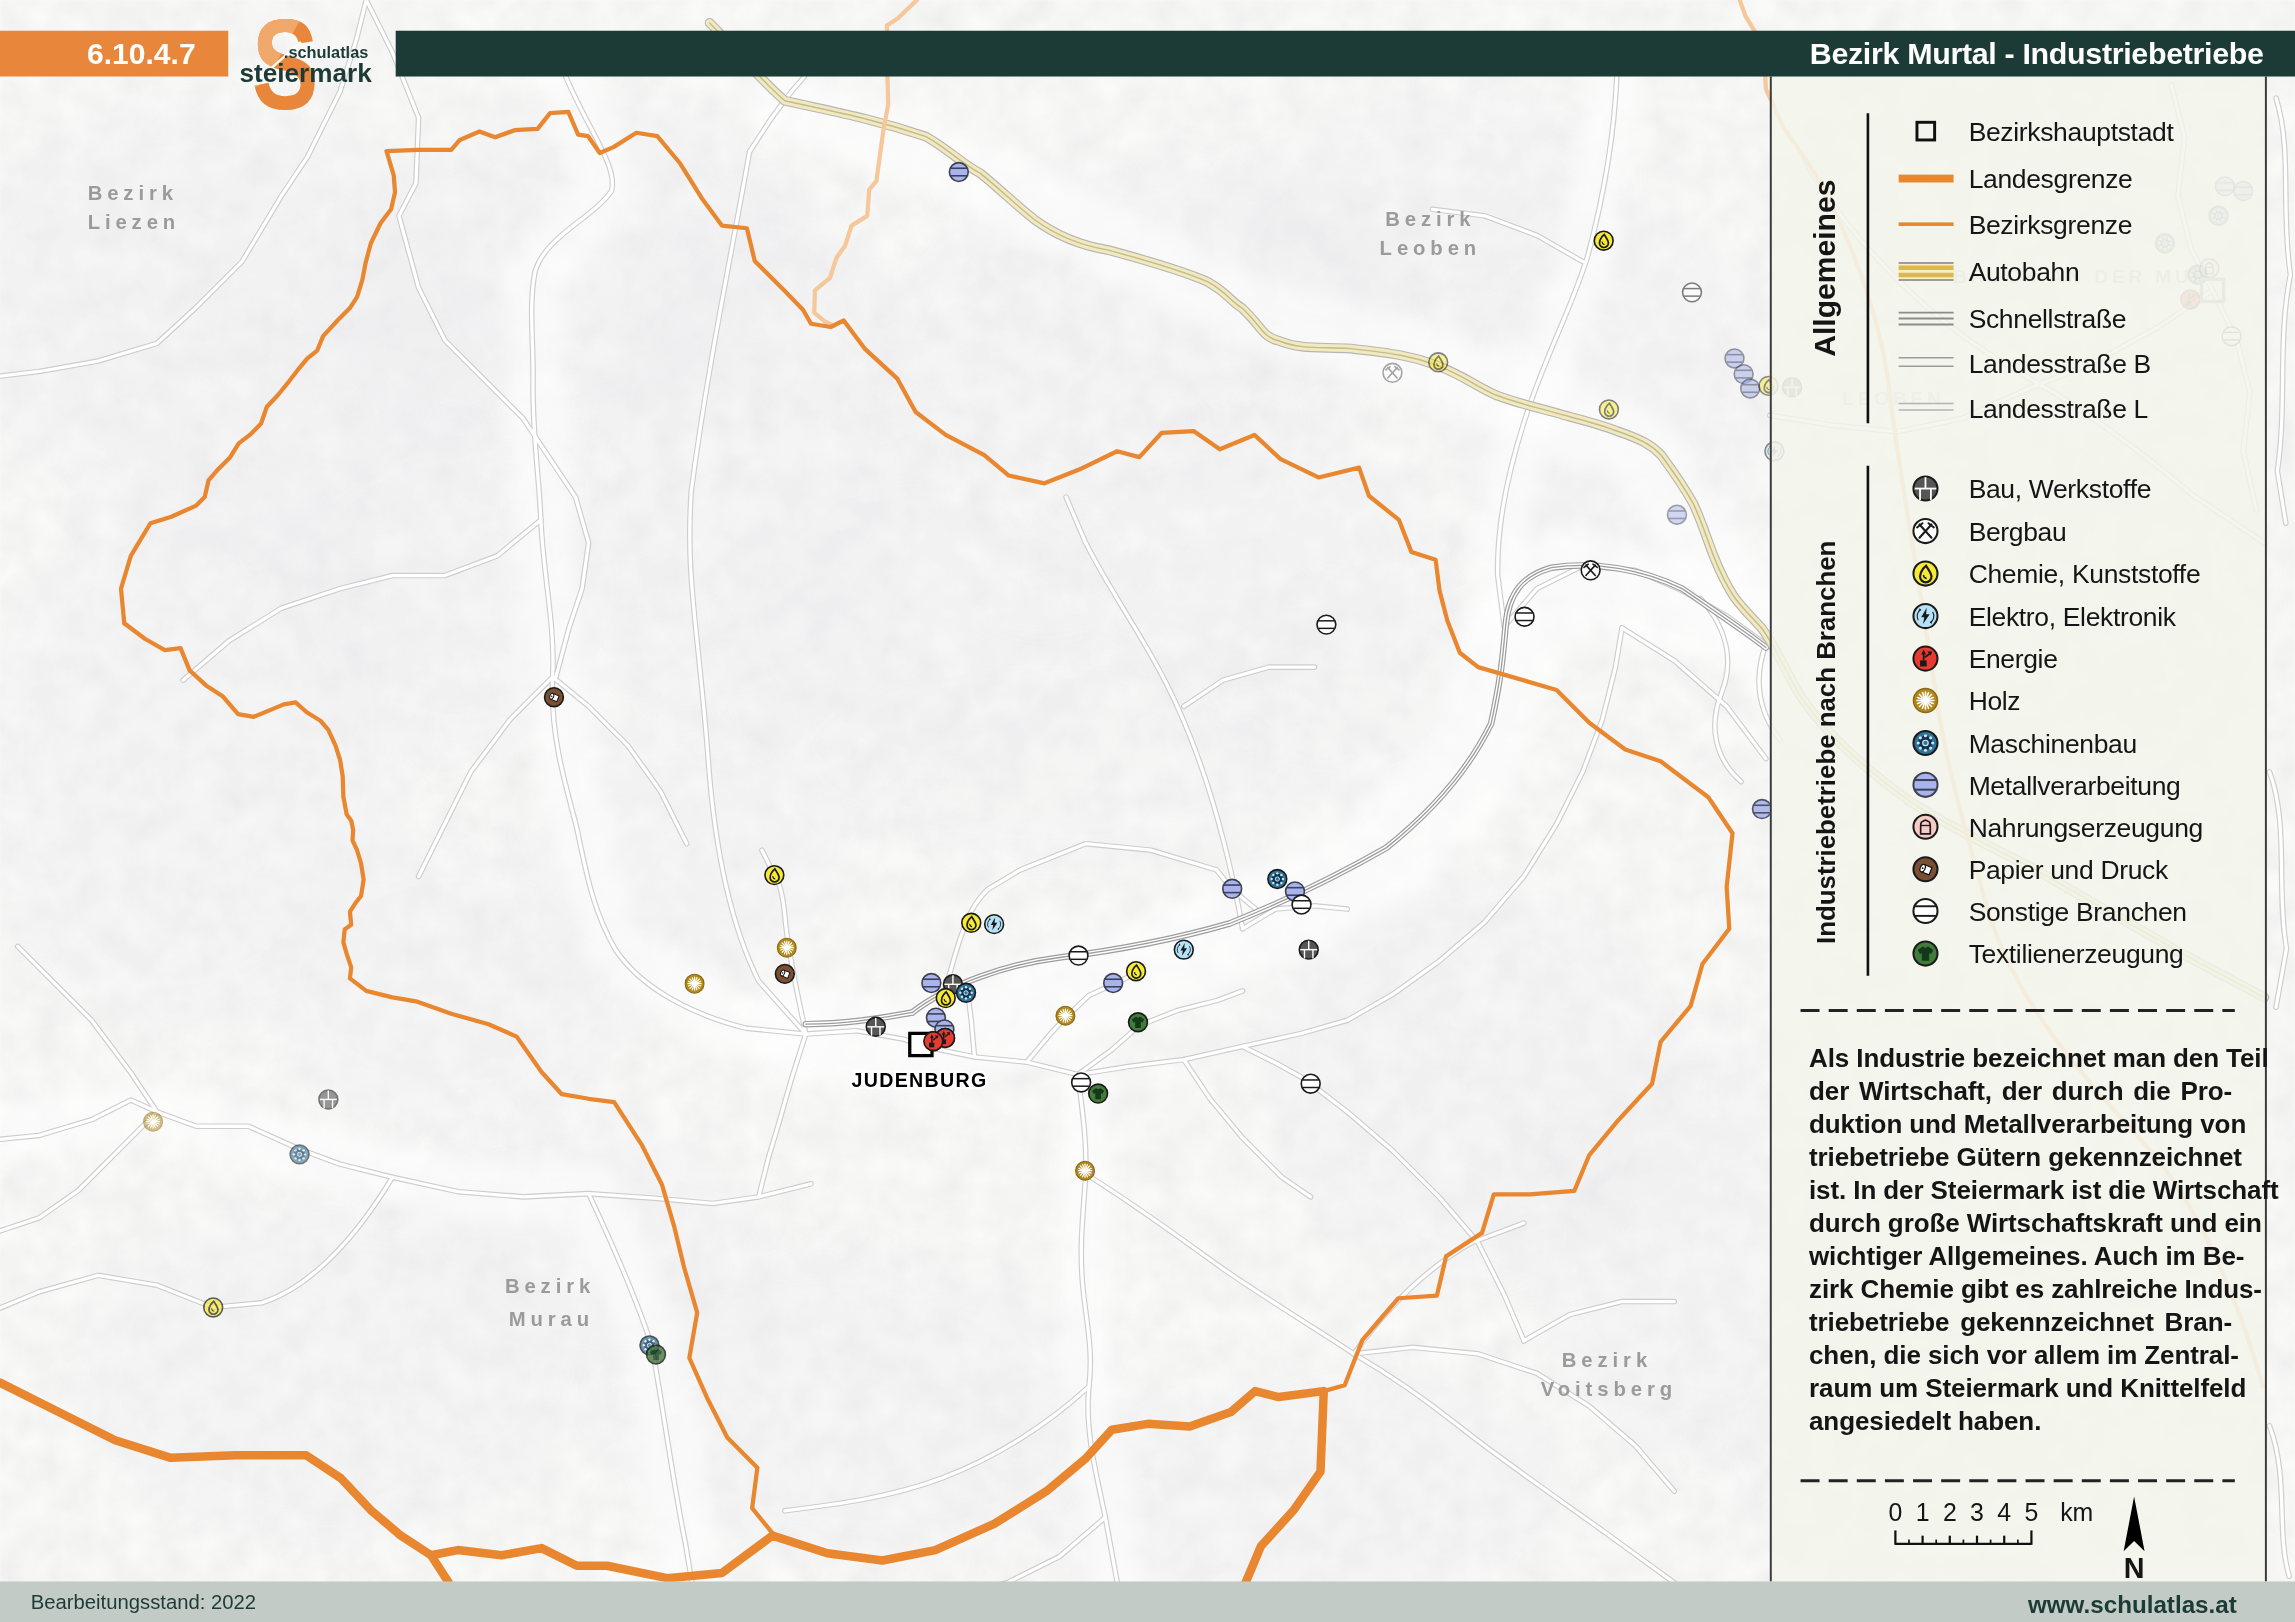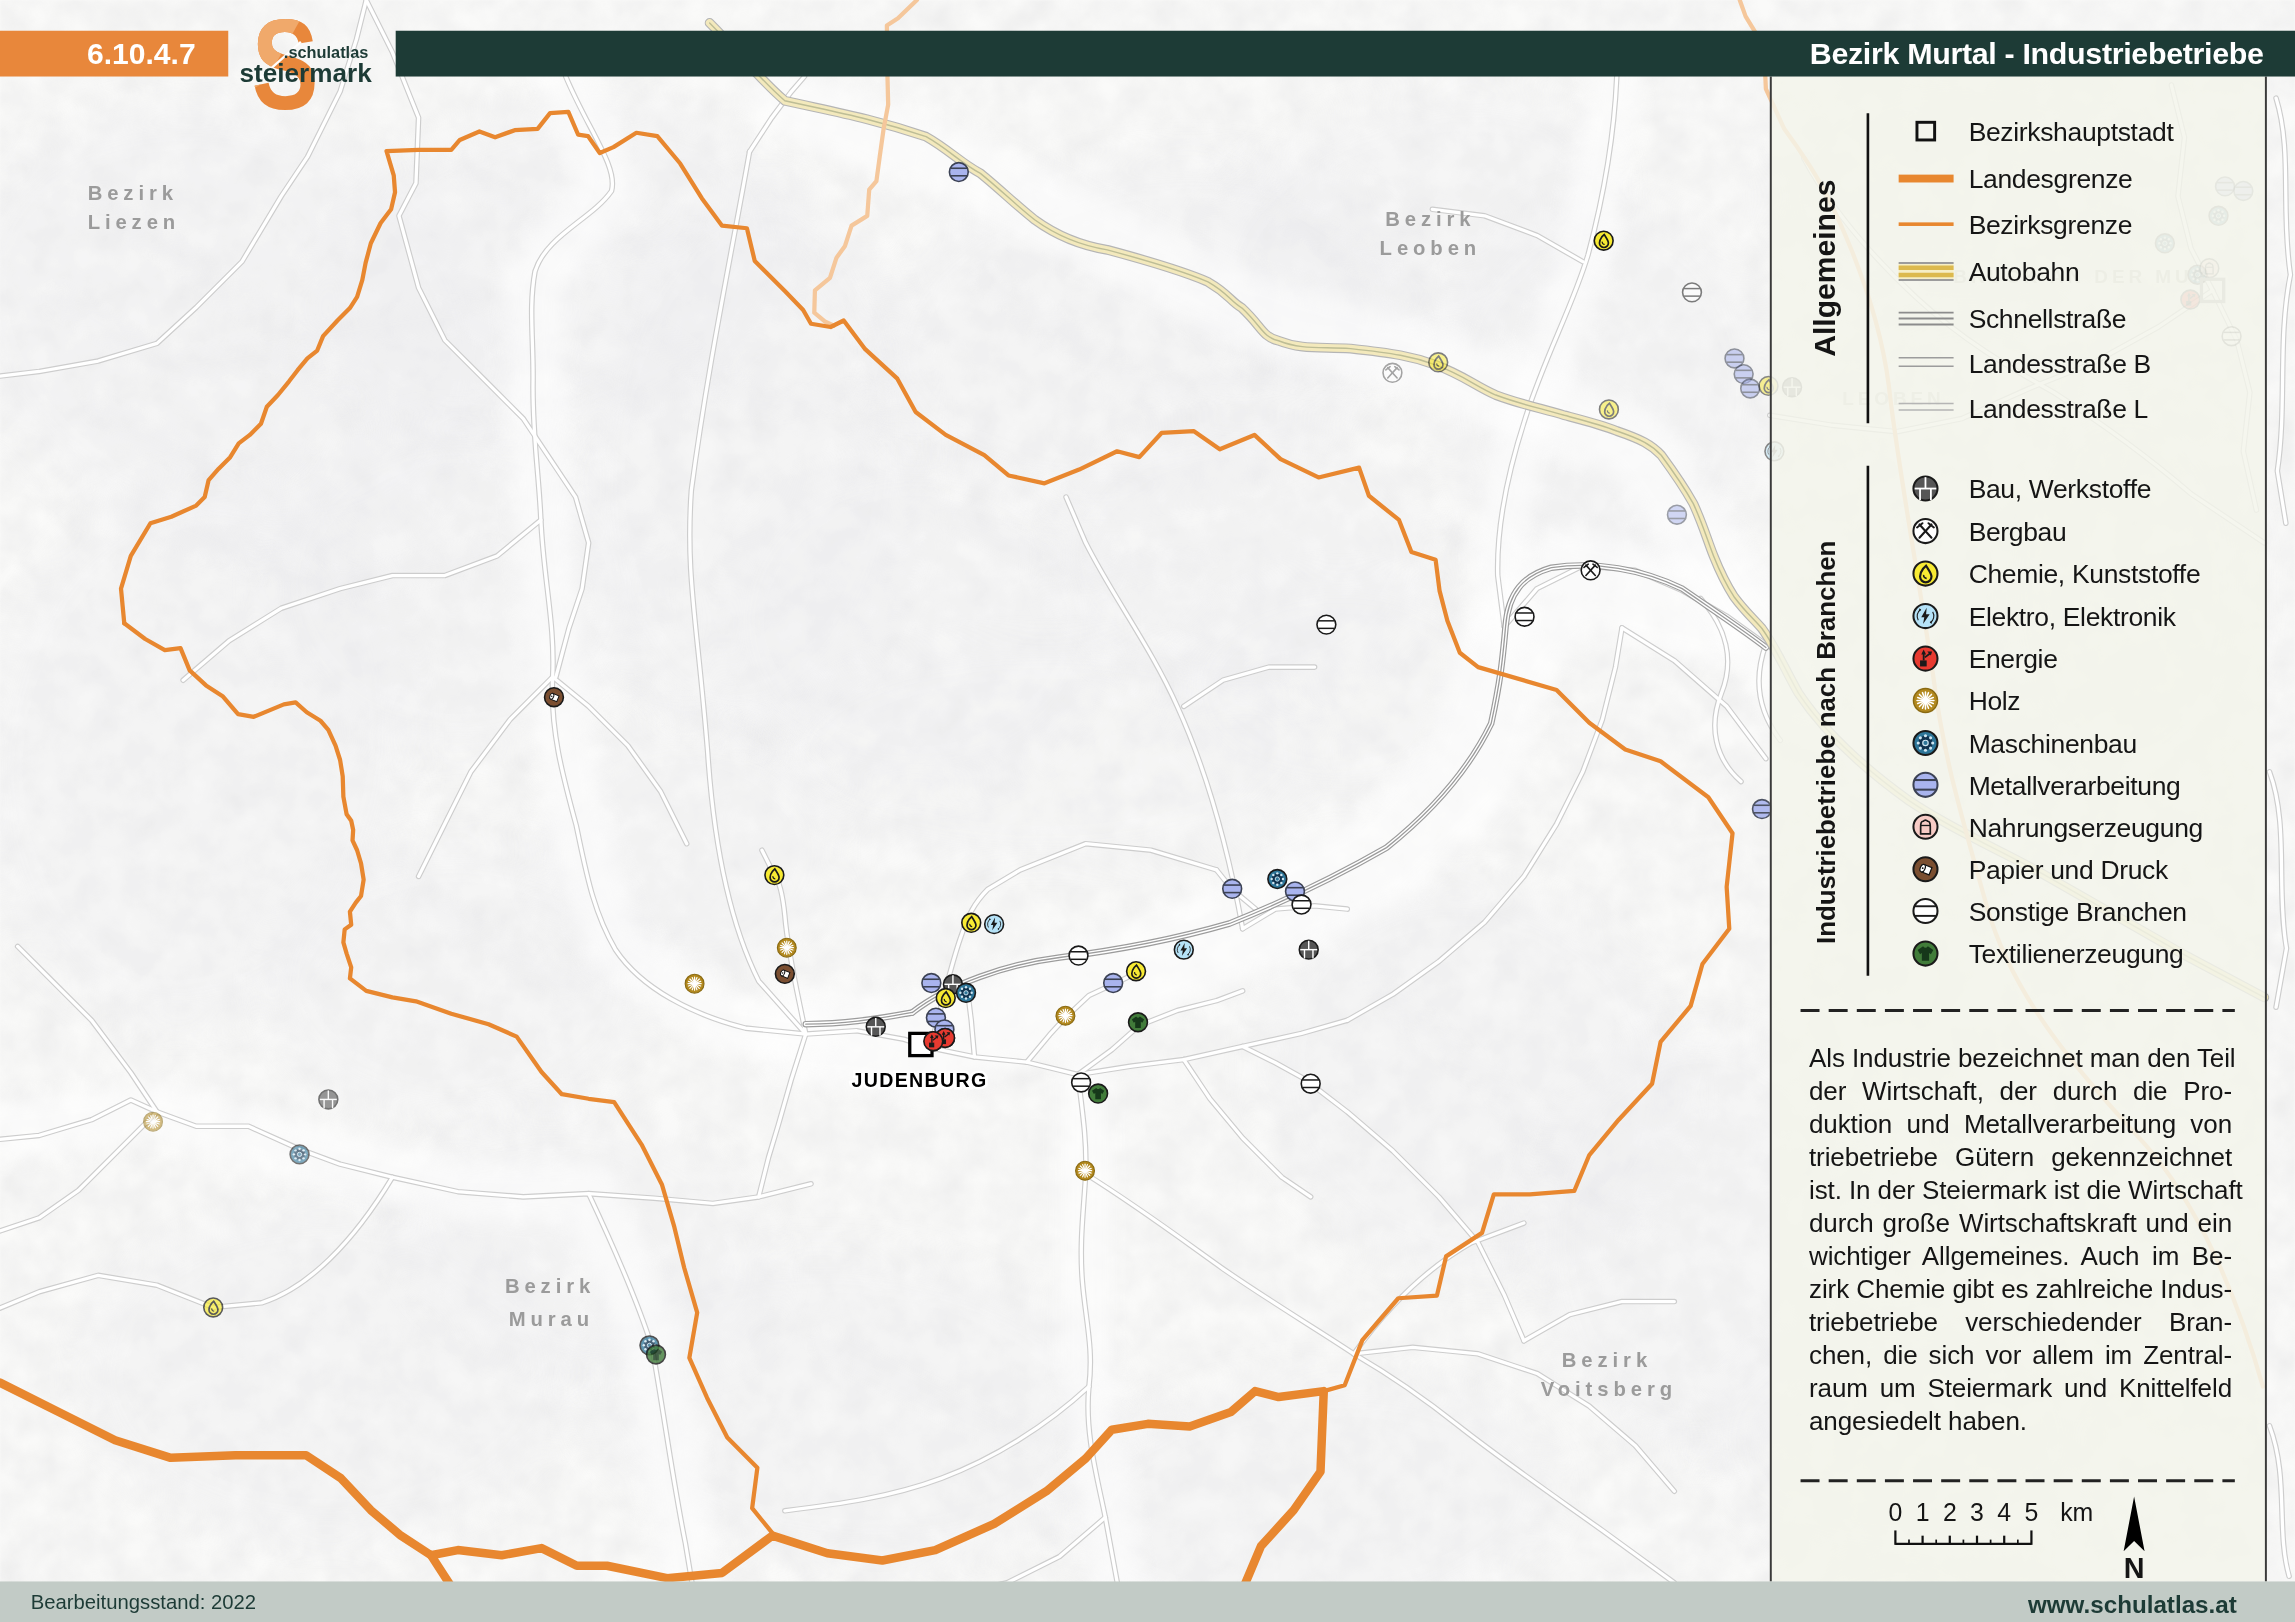--- a/index.html
+++ b/index.html
@@ -1,18 +1,18 @@
 <!DOCTYPE html>
 <html style="font-size:10.5px"><head>
 <meta charset="utf-8">
 <style>
 html,body{margin:0;padding:0;width:2295px;height:1622px;overflow:hidden;background:#fbfbfa;}
 *{box-sizing:border-box;}
 #stage{position:relative;width:2295px;height:1622px;font-family:"Liberation Sans",sans-serif;}
-#para{position:absolute;left:1809px;top:1042px;width:423px;color:#151515;font-size:26px;line-height:33px;letter-spacing:-0.1px;}
+#para{position:absolute;left:1809px;top:1042px;width:423px;color:#151515;font-size:26px;line-height:33px;letter-spacing:-0.1px;font-weight:bold;}
 #para div{text-align:justify;text-align-last:justify;white-space:nowrap;}
 #para div.last{text-align-last:left;}
 </style>
 </head>
 <body>
 <div id="stage">
 <svg id="map" width="2295" height="1622" viewBox="0 0 3509 2480" xmlns="http://www.w3.org/2000/svg">
 <defs>
 <filter id="paper" x="0" y="0" width="100%" height="100%">
   <feTurbulence type="fractalNoise" baseFrequency="0.021" numOctaves="4" seed="11" result="n"></feTurbulence>
@@ -492,19 +492,19 @@
 </svg>
 <div id="para">
 <div>Als Industrie bezeichnet man den Teil</div>
 <div>der Wirtschaft, der durch die Pro-</div>
 <div>duktion und Metallverarbeitung von</div>
 <div>triebetriebe Gütern gekennzeichnet</div>
 <div>ist. In der Steiermark ist die Wirtschaft</div>
 <div>durch große Wirtschaftskraft und ein</div>
 <div>wichtiger Allgemeines. Auch im Be-</div>
 <div>zirk Chemie gibt es zahlreiche Indus-</div>
-<div>triebetriebe verschiedender Bran-</div>
+<div>triebetriebe gekennzeichnet Bran-</div>
 <div>chen, die sich vor allem im Zentral-</div>
 <div>raum um Steiermark und Knittelfeld</div>
 <div class="last">angesiedelt haben.</div>
 </div>
 </div>
 
 
 </body></html>

